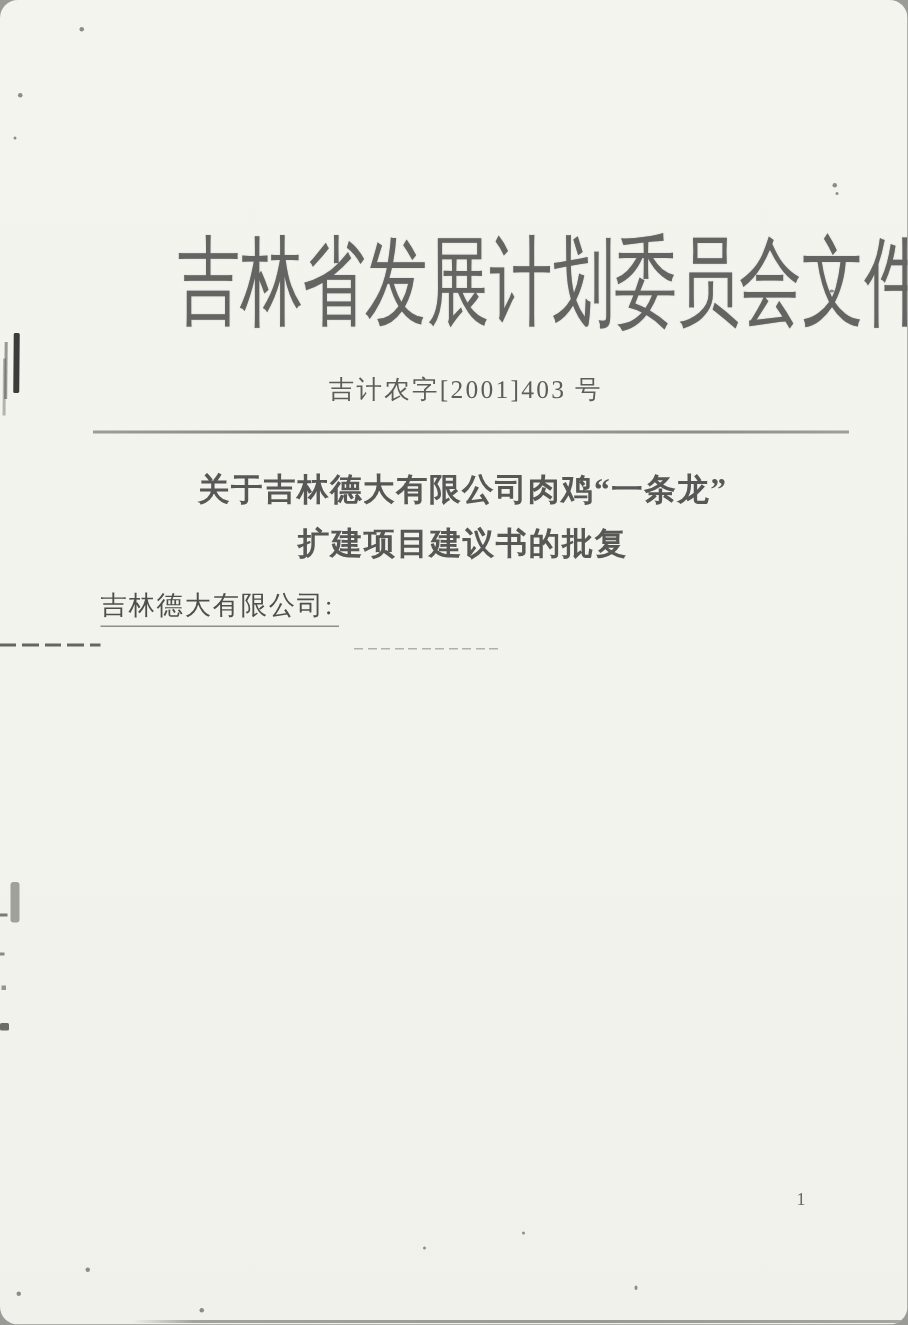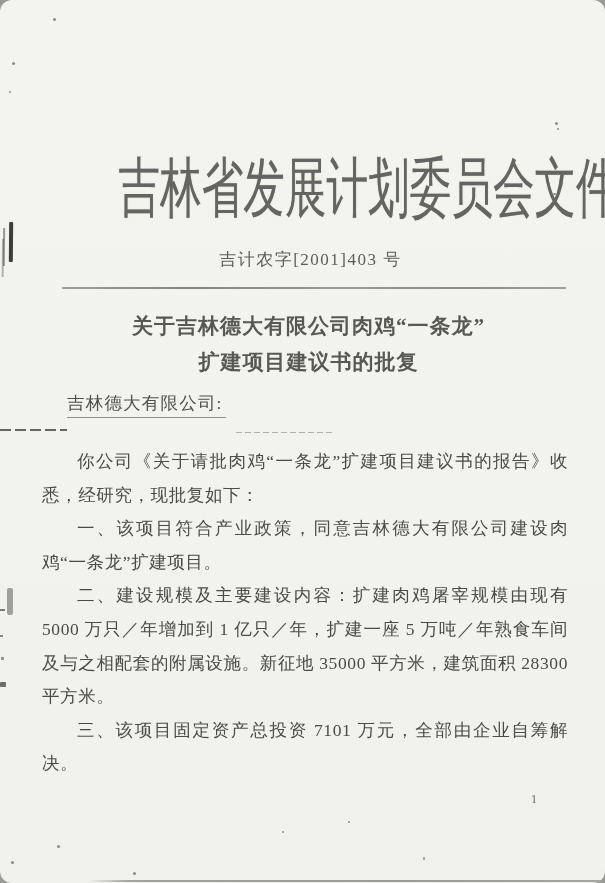--- a/index.html
+++ b/index.html
@@ -108,22 +108,16 @@
 
   <div class="subject">
     <div>关于吉林德大有限公司肉鸡“一条龙”</div>
     <div>扩建项目建议书的批复</div>
   </div>
 
   <div class="addressee-dash"></div>
   <div class="addressee">吉林德大有限公司:</div>
   <div class="addressee-underline-ext"></div>
 
-  <div class="body-text">
-    <p>你公司《关于请批肉鸡“一条龙”扩建项目建议书的报告》收悉，经研究，现批复如下：</p>
-    <p>一、该项目符合产业政策，同意吉林德大有限公司建设肉鸡“一条龙”扩建项目。</p>
-    <p>二、建设规模及主要建设内容：扩建肉鸡屠宰规模由现有 5000 万只／年增加到 1 亿只／年，扩建一座 5 万吨／年熟食车间及与之相配套的附属设施。新征地 35000 平方米，建筑面积 28300 平方米。</p>
-    <p>三、该项目固定资产总投资 7101 万元，全部由企业自筹解决。</p>
-  </div>
 
   <div class="page-number">1</div>
 
 </div>
 
 </body></html>

